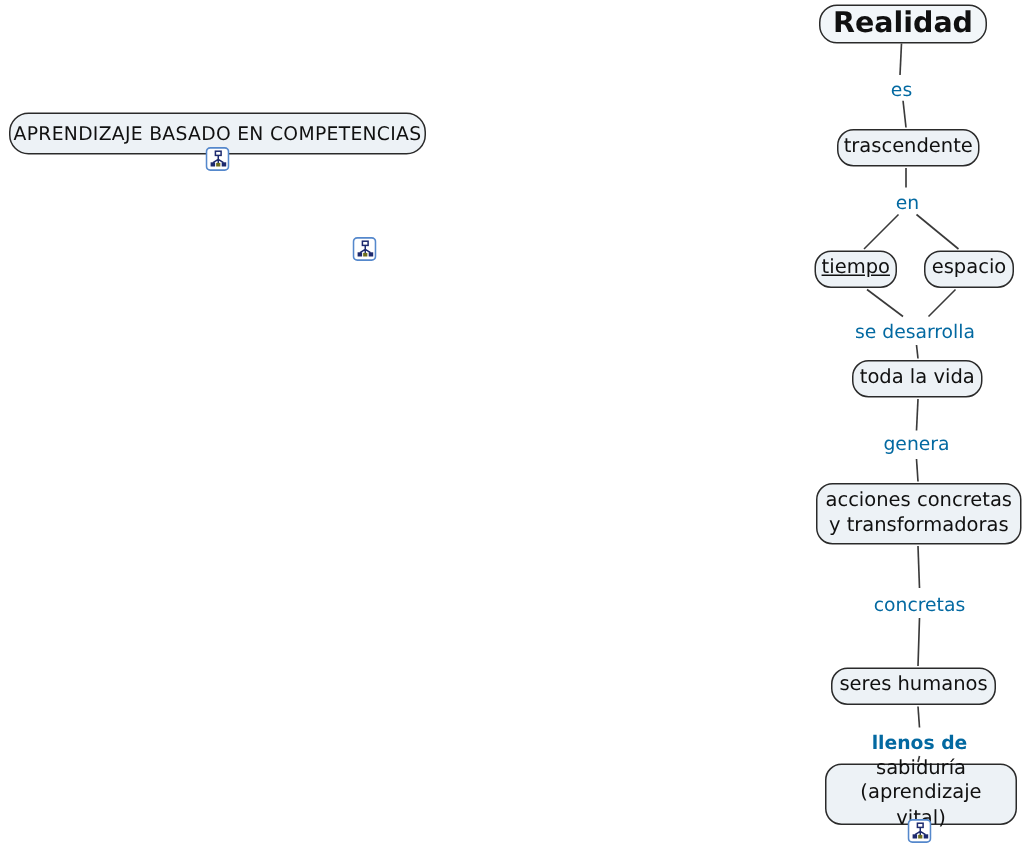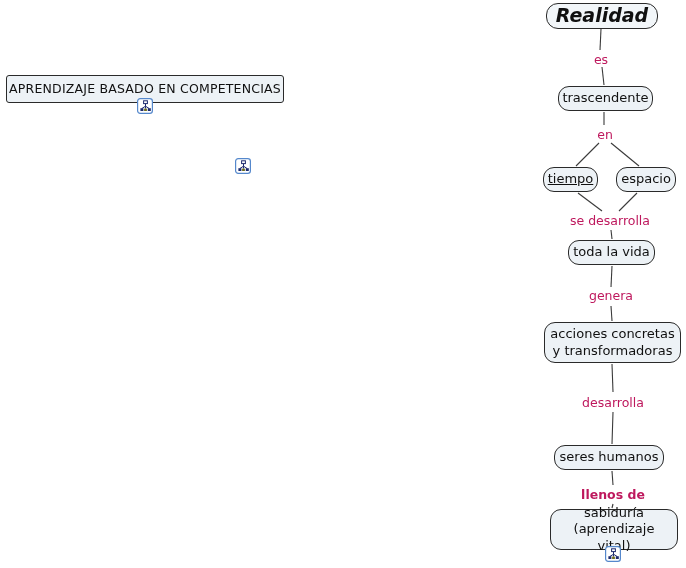--- a/index.html
+++ b/index.html
@@ -17,30 +17,30 @@
     position:absolute; box-sizing:border-box;
     background:#edf2f6;
     border:1.3px solid #2a2a2a;
     border-radius:11px;
     display:flex; align-items:center; justify-content:center;
     text-align:center;
     font-size:13px; color:#101010; line-height:1.25;
     padding:0 4px;
   }
   .node--title {
-    font-size:19px; font-weight:bold; font-style:italic;
+    font-size:19px; font-weight:bold; 
     border-radius:12px; background:#f2f6f9;
   }
   .node--wide {
-    font-size:12.5px; white-space:nowrap; border-radius:3px;
+    font-size:12.5px; white-space:nowrap; border-radius:13px;
     letter-spacing:0.2px;
   }
   .link-label {
     position:absolute; transform:translateX(-50%);
-    font-size:12.5px; color:#be185d;
+    font-size:12.5px; color:#0369a1;
     background:#ffffff; padding:0 2px; white-space:nowrap;
   }
   .res-icon {
     position:absolute; width:16px; height:16px; cursor:pointer;
   }
   .res-icon svg { display:block; width:16px; height:16px; }
 </style>
 </head>
 <body>
 
@@ -79,21 +79,21 @@
 
   <div class="node" style="left:550px; top:509px; width:128px; height:41px; padding:0 12px;">sabiduría (aprendizaje vital)</div>
 
   <div class="node node--wide" style="left:6px; top:75px; width:278px; height:28px;">APRENDIZAJE BASADO EN COMPETENCIAS</div>
 
 
   <div class="link-label" style="left:601px; top:52px;">es</div>
   <div class="link-label" style="left:605px; top:127px;">en</div>
   <div class="link-label" style="left:610px; top:213px;">se desarrolla</div>
   <div class="link-label" style="left:611px; top:288px;">genera</div>
-  <div class="link-label" style="left:613px; top:395px;">desarrolla</div>
+  <div class="link-label" style="left:613px; top:395px;">concretas</div>
   <div class="link-label" style="left:613px; top:487px;font-weight:bold;">llenos de</div>
 
   <div class="res-icon" style="left:137px; top:98px;">
     <svg viewBox="0 0 16 16">
       <rect x="0.6" y="0.6" width="14.8" height="14.8" rx="2.6" fill="#ffffff" stroke="#5588cc" stroke-width="1.2"></rect>
       <rect x="6.6" y="2.8" width="3.8" height="2.8" fill="#ffffff" stroke="#1d2a6e" stroke-width="1"></rect>
       <path d="M8.5 5.8 V8.2 M8.5 8.2 L5 10.4 M8.5 8.2 L12 10.4 M8.5 8.2 V10.6" fill="none" stroke="#1d2a6e" stroke-width="1"></path>
       <rect x="3.4" y="10.2" width="3" height="2.8" fill="#1d2a6e"></rect>
       <rect x="7.1" y="10.6" width="2.8" height="2.4" fill="#6e6e1d"></rect>
       <rect x="10.8" y="10.2" width="3" height="2.8" fill="#1d2a6e"></rect>

